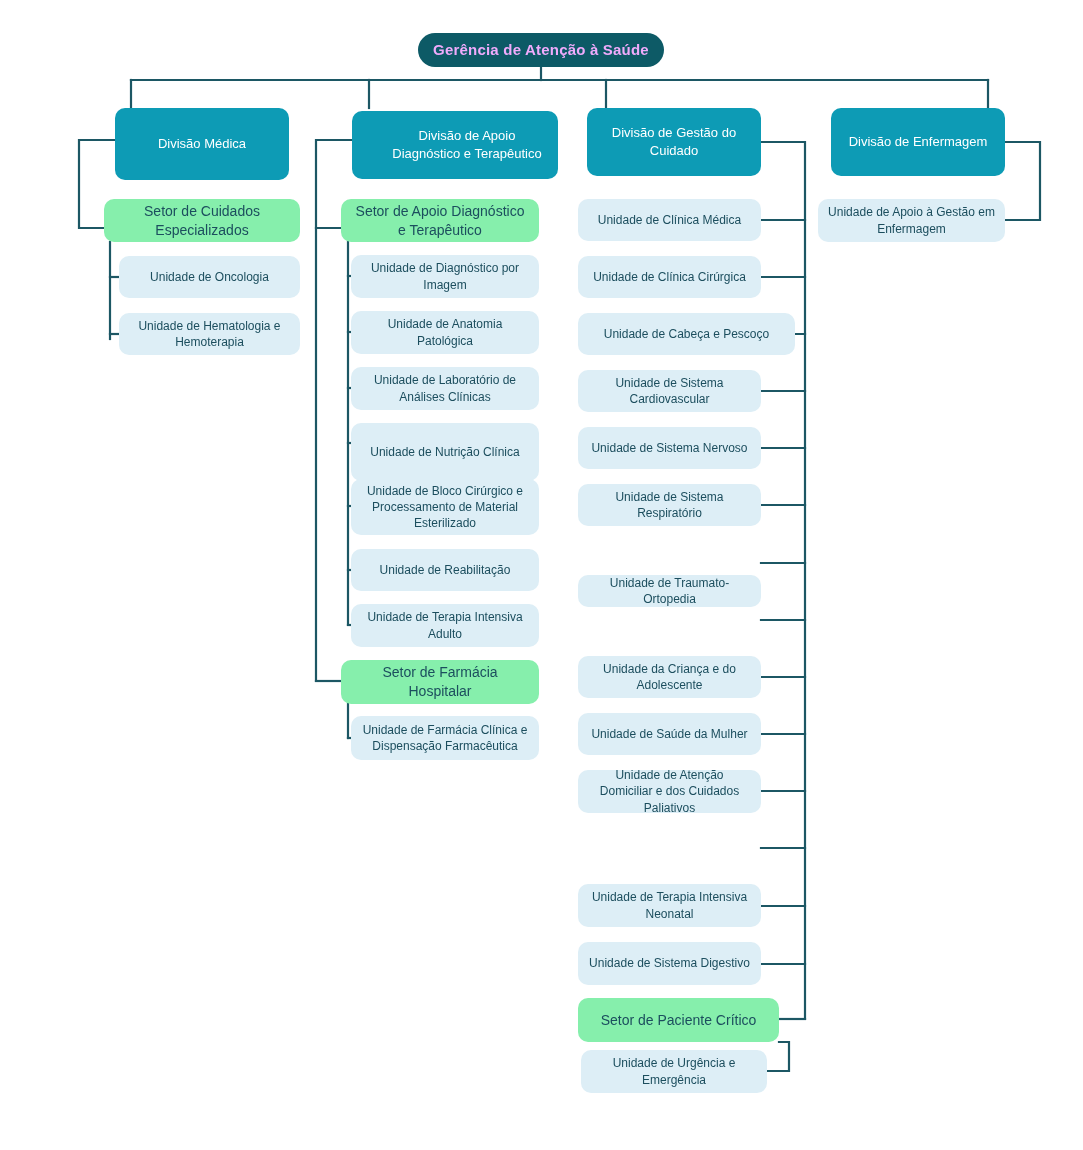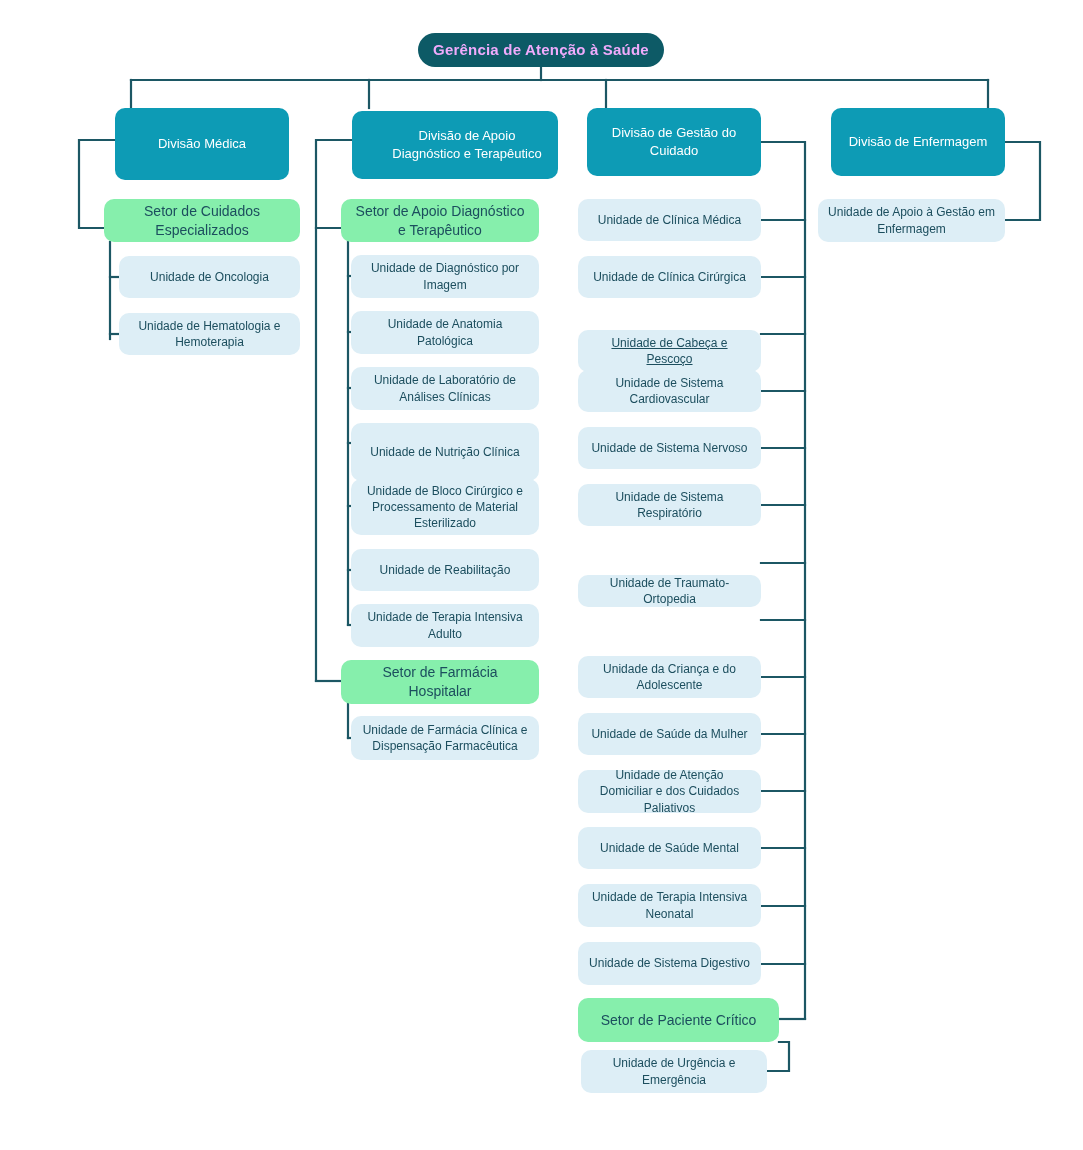--- a/index.html
+++ b/index.html
@@ -172,21 +172,21 @@
   <div class="node unidade" style="left:351px;top:716px;width:188px;height:44px;">
     <span>Unidade de Farmácia Clínica e Dispensação Farmacêutica</span>
   </div>
 
   <div class="node unidade" style="left:578px;top:199px;width:183px;height:42px;">
     <span>Unidade de Clínica Médica</span>
   </div>
   <div class="node unidade" style="left:578px;top:256px;width:183px;height:42px;">
     <span>Unidade de Clínica Cirúrgica</span>
   </div>
-  <div class="node unidade" style="left:578px;top:330px;width:183px;height:42px;text-decoration:underline;">
+  <div class="node unidade" style="left:578px;top:313px;width:217px;height:42px;">
     <span>Unidade de Cabeça e Pescoço</span>
   </div>
   <div class="node unidade" style="left:578px;top:370px;width:183px;height:42px;">
     <span>Unidade de Sistema Cardiovascular</span>
   </div>
   <div class="node unidade" style="left:578px;top:427px;width:183px;height:42px;">
     <span>Unidade de Sistema Nervoso</span>
   </div>
   <div class="node unidade" style="left:578px;top:484px;width:183px;height:42px;">
     <span>Unidade de Sistema Respiratório</span>
@@ -196,23 +196,20 @@
   </div>
   <div class="node unidade" style="left:578px;top:656px;width:183px;height:42px;">
     <span>Unidade da Criança e do Adolescente</span>
   </div>
   <div class="node unidade" style="left:578px;top:713px;width:183px;height:42px;">
     <span>Unidade de Saúde da Mulher</span>
   </div>
   <div class="node unidade" style="left:578px;top:770px;width:183px;height:43px;">
     <span>Unidade de Atenção Domiciliar e dos Cuidados Paliativos</span>
   </div>
-  <div class="node unidade" style="left:578px;top:827px;width:183px;height:42px;">
-    <span>Unidade de Saúde Mental</span>
-  </div>
   <div class="node unidade" style="left:578px;top:884px;width:183px;height:43px;">
     <span>Unidade de Terapia Intensiva Neonatal</span>
   </div>
   <div class="node unidade" style="left:578px;top:942px;width:183px;height:43px;">
     <span>Unidade de Sistema Digestivo</span>
   </div>
   <div class="node setor" style="left:578px;top:998px;width:201px;height:44px;">
     <span>Setor de Paciente Crítico</span>
   </div>
   <div class="node unidade" style="left:581px;top:1050px;width:186px;height:43px;">

